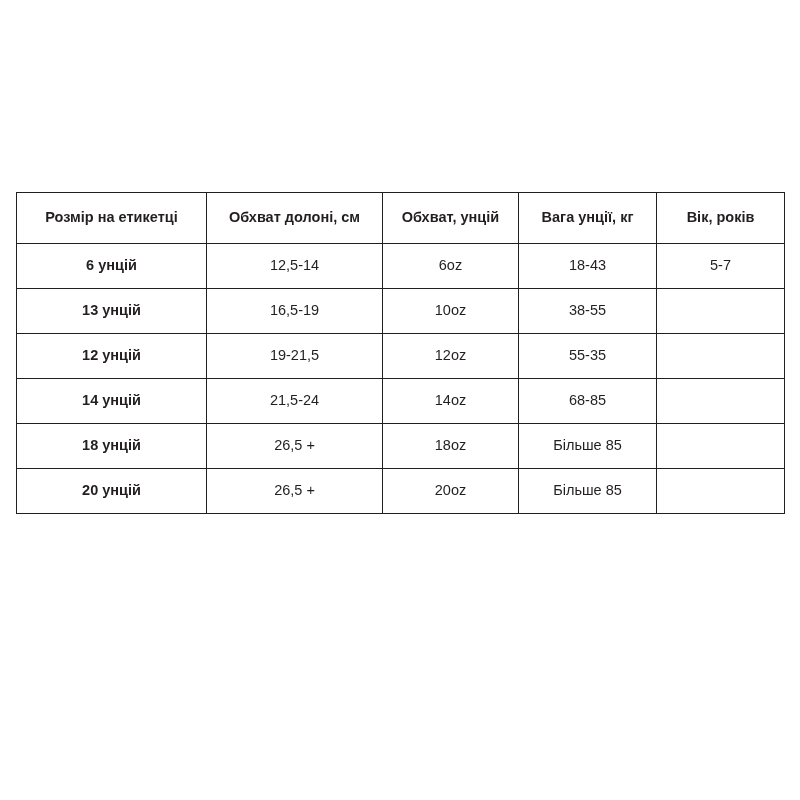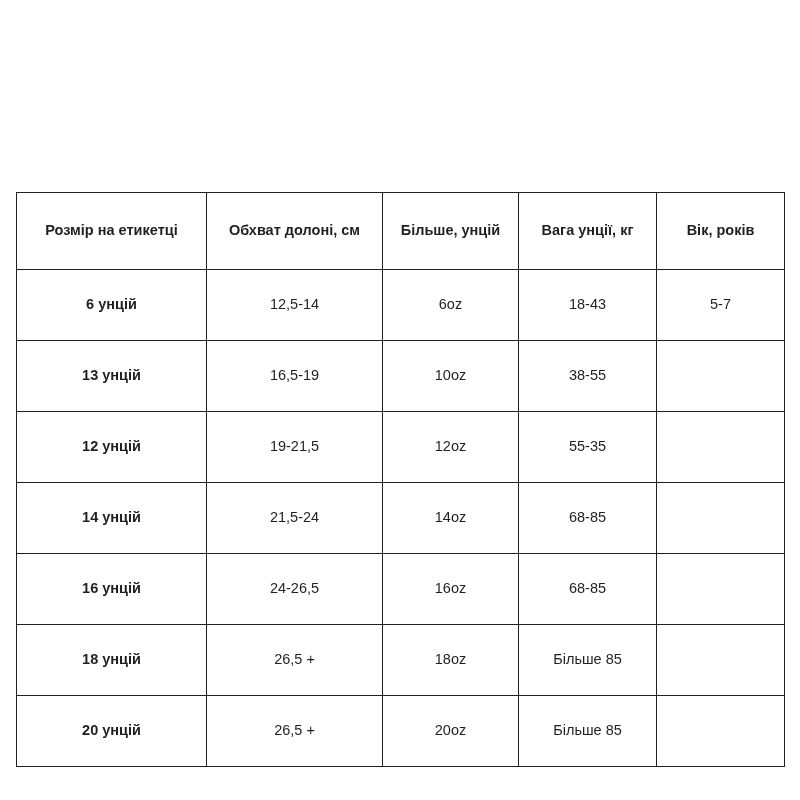--- a/index.html
+++ b/index.html
@@ -26,21 +26,21 @@
     width: 768px;
     table-layout: fixed;
   }
   table.size-table td,
   table.size-table th {
     border: 1px solid #231f20;
     text-align: center;
     vertical-align: middle;
     font-size: 14.5px;
     color: #231f20;
-    padding: 15px;
+    padding: 2px;
     height: 40px;
     line-height: 1.1;
   }
   table.size-table thead th {
     font-weight: bold;
     height: 46px;
     font-size: 14.5px;
   }
   table.size-table tbody td.col-label {
     font-weight: bold;
@@ -61,21 +61,21 @@
       <col class="c0">
         <col class="c1">
         <col class="c2">
         <col class="c3">
         <col class="c4">
     </colgroup>
     <thead>
       <tr>
         <th>Розмір на етикетці</th>
         <th>Обхват долоні, см</th>
-        <th>Більше, унцій</th>
+        <th>Обхват, унцій</th>
         <th>Вага унції, кг</th>
         <th>Вік, років</th>
       </tr>
     </thead>
     <tbody>
       <tr>
         <td class="col-label">6 унцій</td>
         <td>12,5-14</td>
         <td>6oz</td>
         <td>18-43</td>
@@ -96,27 +96,20 @@
         <td></td>
       </tr>
       <tr>
         <td class="col-label">14 унцій</td>
         <td>21,5-24</td>
         <td>14oz</td>
         <td>68-85</td>
         <td></td>
       </tr>
       <tr>
-        <td class="col-label">16 унцій</td>
-        <td>24-26,5</td>
-        <td>16oz</td>
-        <td>68-85</td>
-        <td></td>
-      </tr>
-      <tr>
         <td class="col-label">18 унцій</td>
         <td>26,5 +</td>
         <td>18oz</td>
         <td>Більше 85</td>
         <td></td>
       </tr>
       <tr>
         <td class="col-label">20 унцій</td>
         <td>26,5 +</td>
         <td>20oz</td>

